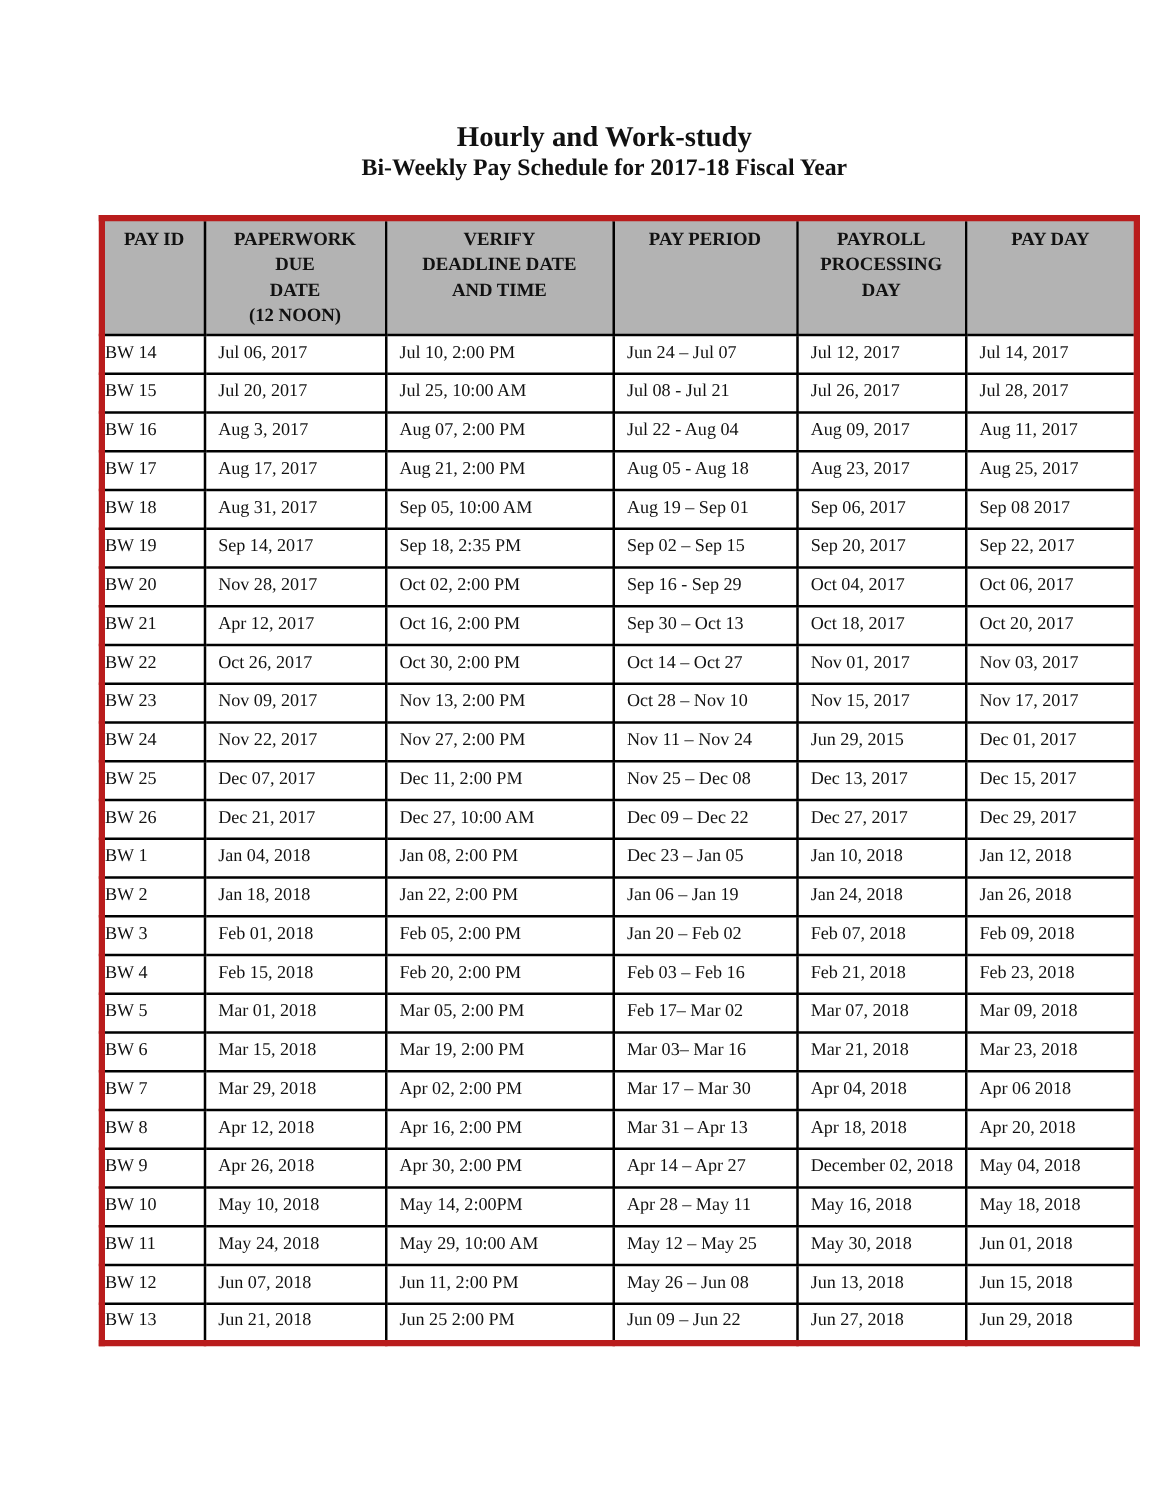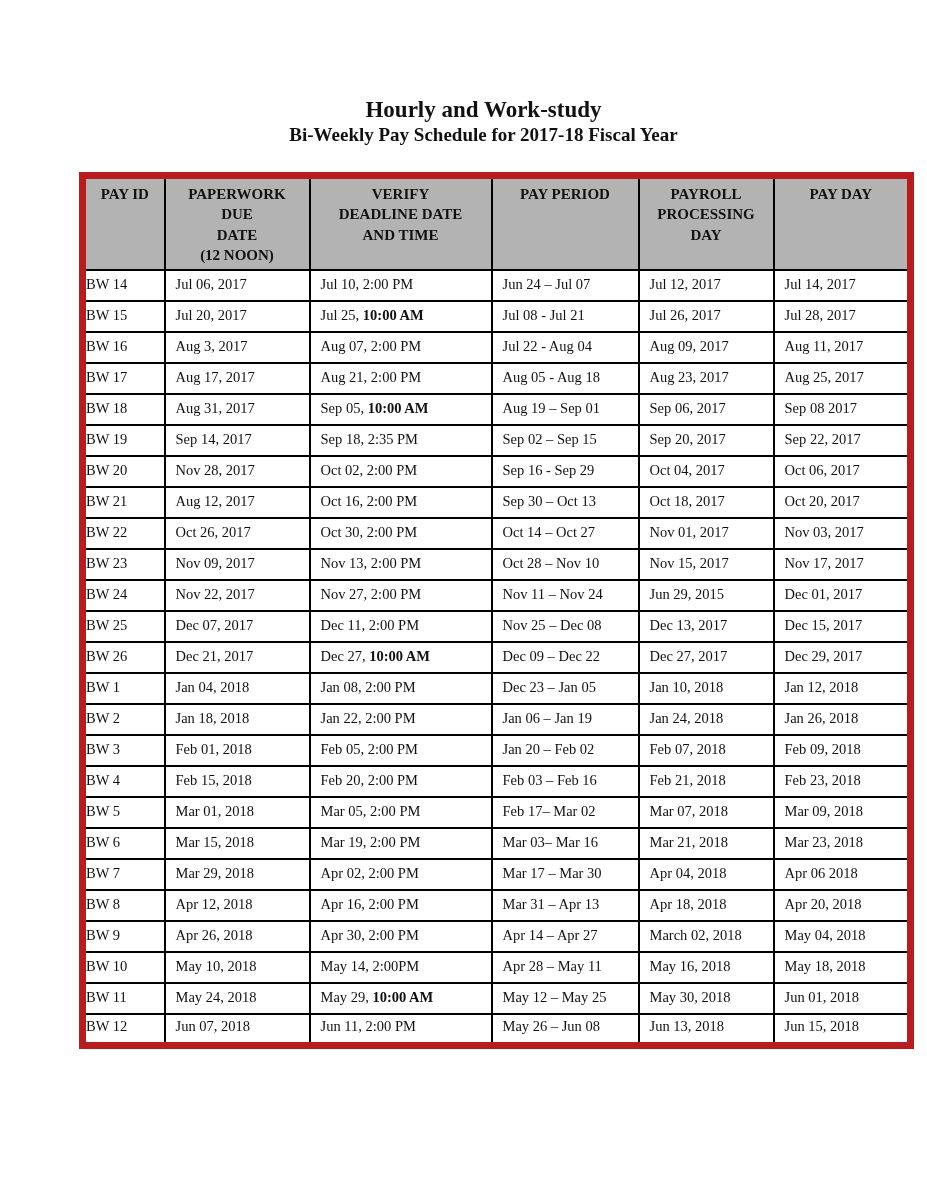--- a/index.html
+++ b/index.html
@@ -39,21 +39,21 @@
     font-weight: bold;
     color: #111111;
   }
   table.schedule {
     position: absolute;
     left: 59px;
     top: 172px;
     width: 828px;
     border-collapse: collapse;
     table-layout: fixed;
-    border: 7px solid #b91c1c;
+    border: 5px solid #b91c1c;
   }
   table.schedule th,
   table.schedule td {
     border: 2px solid #000;
     box-sizing: border-box;
     overflow: hidden;
   }
   table.schedule th {
     background: #b3b3b3;
     vertical-align: top;
@@ -70,21 +70,21 @@
     vertical-align: middle;
     font-size: 14.5px;
     line-height: 1.1;
     padding: 2px 4px 4px 10px;
     white-space: nowrap;
   }
   table.schedule td.col-pay_id {
     padding-left: 0;
   }
   table.schedule td b {
-    font-weight: bold;
+    font-weight: normal;
   }
 </style>
 </head>
 <body>
 
 <div class="page">
   <h1 class="doc-title">Hourly and Work-study</h1>
   <h2 class="doc-subtitle">Bi-Weekly Pay Schedule for 2017-18 Fiscal Year</h2>
 
   <table class="schedule">
@@ -165,21 +165,21 @@
         <tr>
           <td class="col-pay_id">BW 20</td>
           <td class="col-paperwork_due">Nov 28, 2017</td>
           <td class="col-verify_deadline"><span>Oct 02, 2:00 PM</span></td>
           <td class="col-pay_period">Sep 16 - Sep 29</td>
           <td class="col-payroll_processing">Oct 04, 2017</td>
           <td class="col-pay_day">Oct 06, 2017</td>
         </tr>
         <tr>
           <td class="col-pay_id">BW 21</td>
-          <td class="col-paperwork_due">Aug 12, 2017</td>
+          <td class="col-paperwork_due">Apr 12, 2017</td>
           <td class="col-verify_deadline"><span>Oct 16, 2:00 PM</span></td>
           <td class="col-pay_period">Sep 30 – Oct 13</td>
           <td class="col-payroll_processing">Oct 18, 2017</td>
           <td class="col-pay_day">Oct 20, 2017</td>
         </tr>
         <tr>
           <td class="col-pay_id">BW 22</td>
           <td class="col-paperwork_due">Oct 26, 2017</td>
           <td class="col-verify_deadline"><span>Oct 30, 2:00 PM</span></td>
           <td class="col-pay_period">Oct 14 – Oct 27</td>
@@ -280,21 +280,21 @@
           <td class="col-verify_deadline"><span>Apr 16, 2:00 PM</span></td>
           <td class="col-pay_period">Mar 31 – Apr 13</td>
           <td class="col-payroll_processing">Apr 18, 2018</td>
           <td class="col-pay_day">Apr 20, 2018</td>
         </tr>
         <tr>
           <td class="col-pay_id">BW 9</td>
           <td class="col-paperwork_due">Apr 26, 2018</td>
           <td class="col-verify_deadline"><span>Apr 30, 2:00 PM</span></td>
           <td class="col-pay_period">Apr 14 – Apr 27</td>
-          <td class="col-payroll_processing">March 02, 2018</td>
+          <td class="col-payroll_processing">December 02, 2018</td>
           <td class="col-pay_day">May 04, 2018</td>
         </tr>
         <tr>
           <td class="col-pay_id">BW 10</td>
           <td class="col-paperwork_due">May 10, 2018</td>
           <td class="col-verify_deadline"><span>May 14, 2:00PM</span></td>
           <td class="col-pay_period">Apr 28 – May 11</td>
           <td class="col-payroll_processing">May 16, 2018</td>
           <td class="col-pay_day">May 18, 2018</td>
         </tr>
@@ -307,15 +307,23 @@
           <td class="col-pay_day">Jun 01, 2018</td>
         </tr>
         <tr>
           <td class="col-pay_id">BW 12</td>
           <td class="col-paperwork_due">Jun 07, 2018</td>
           <td class="col-verify_deadline"><span>Jun 11, 2:00 PM</span></td>
           <td class="col-pay_period">May 26 – Jun 08</td>
           <td class="col-payroll_processing">Jun 13, 2018</td>
           <td class="col-pay_day">Jun 15, 2018</td>
         </tr>
+        <tr>
+          <td class="col-pay_id">BW 13</td>
+          <td class="col-paperwork_due">Jun 21, 2018</td>
+          <td class="col-verify_deadline"><span>Jun 25 2:00 PM</span></td>
+          <td class="col-pay_period">Jun 09 – Jun 22</td>
+          <td class="col-payroll_processing">Jun 27, 2018</td>
+          <td class="col-pay_day">Jun 29, 2018</td>
+        </tr>
       </tbody>
   </table>
 </div>
 
 </body></html>

